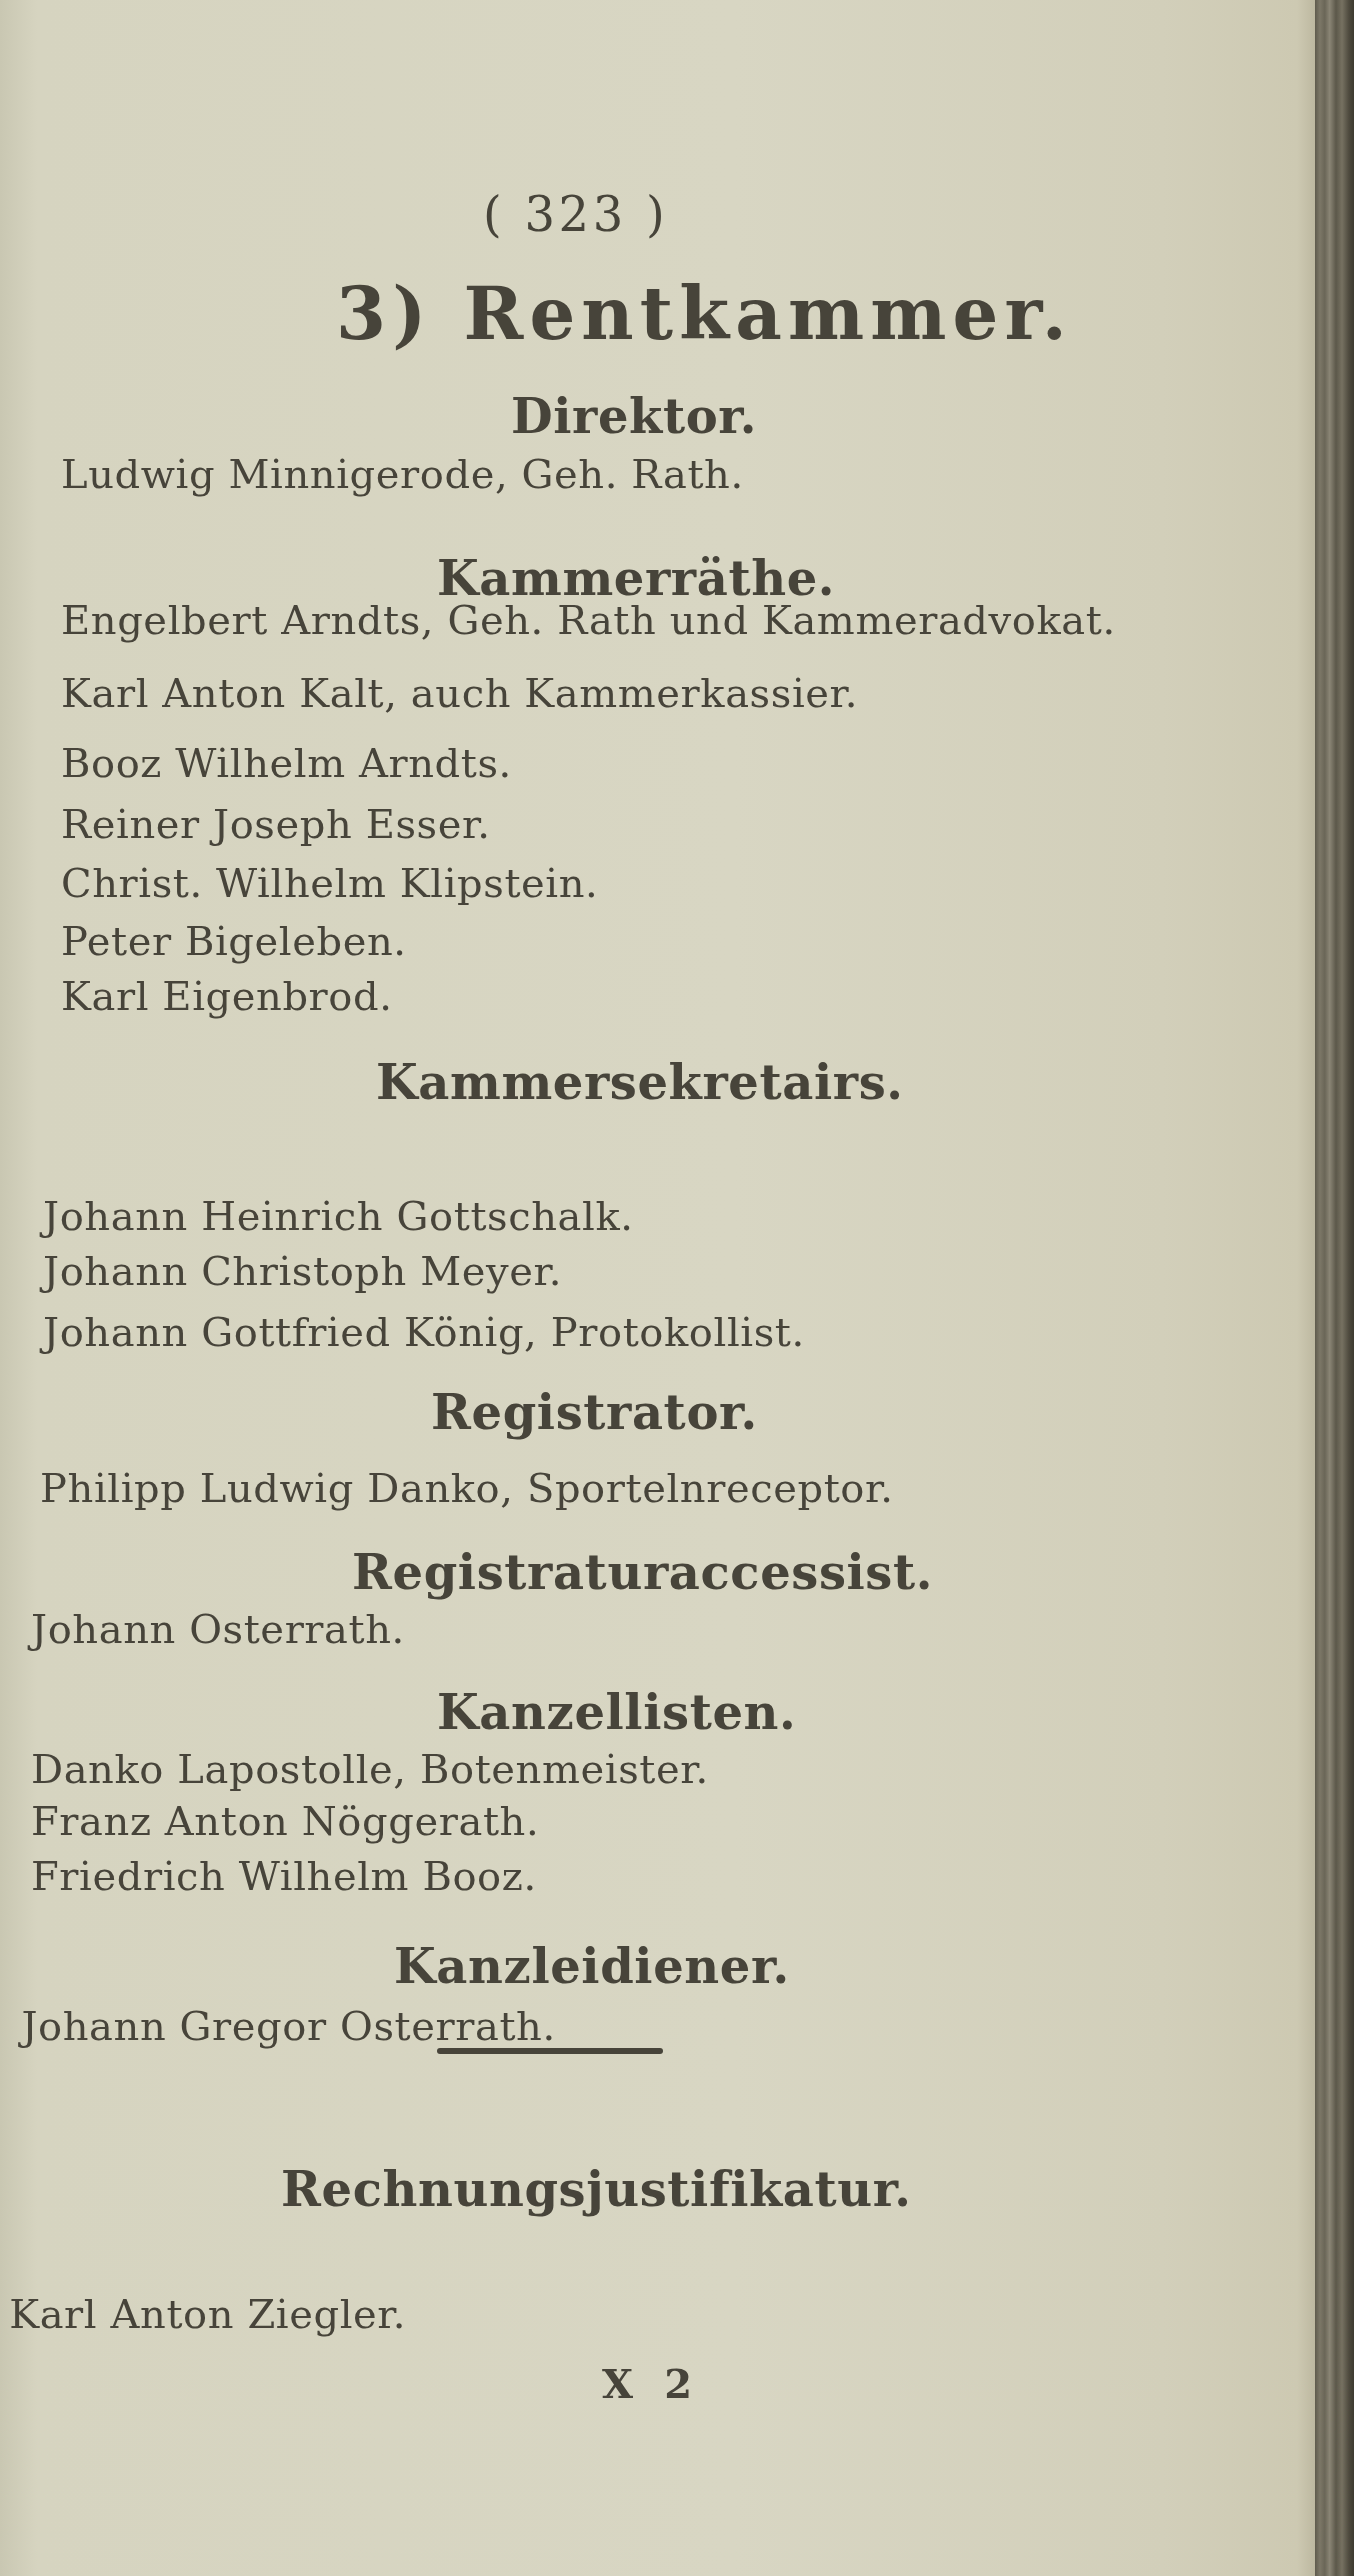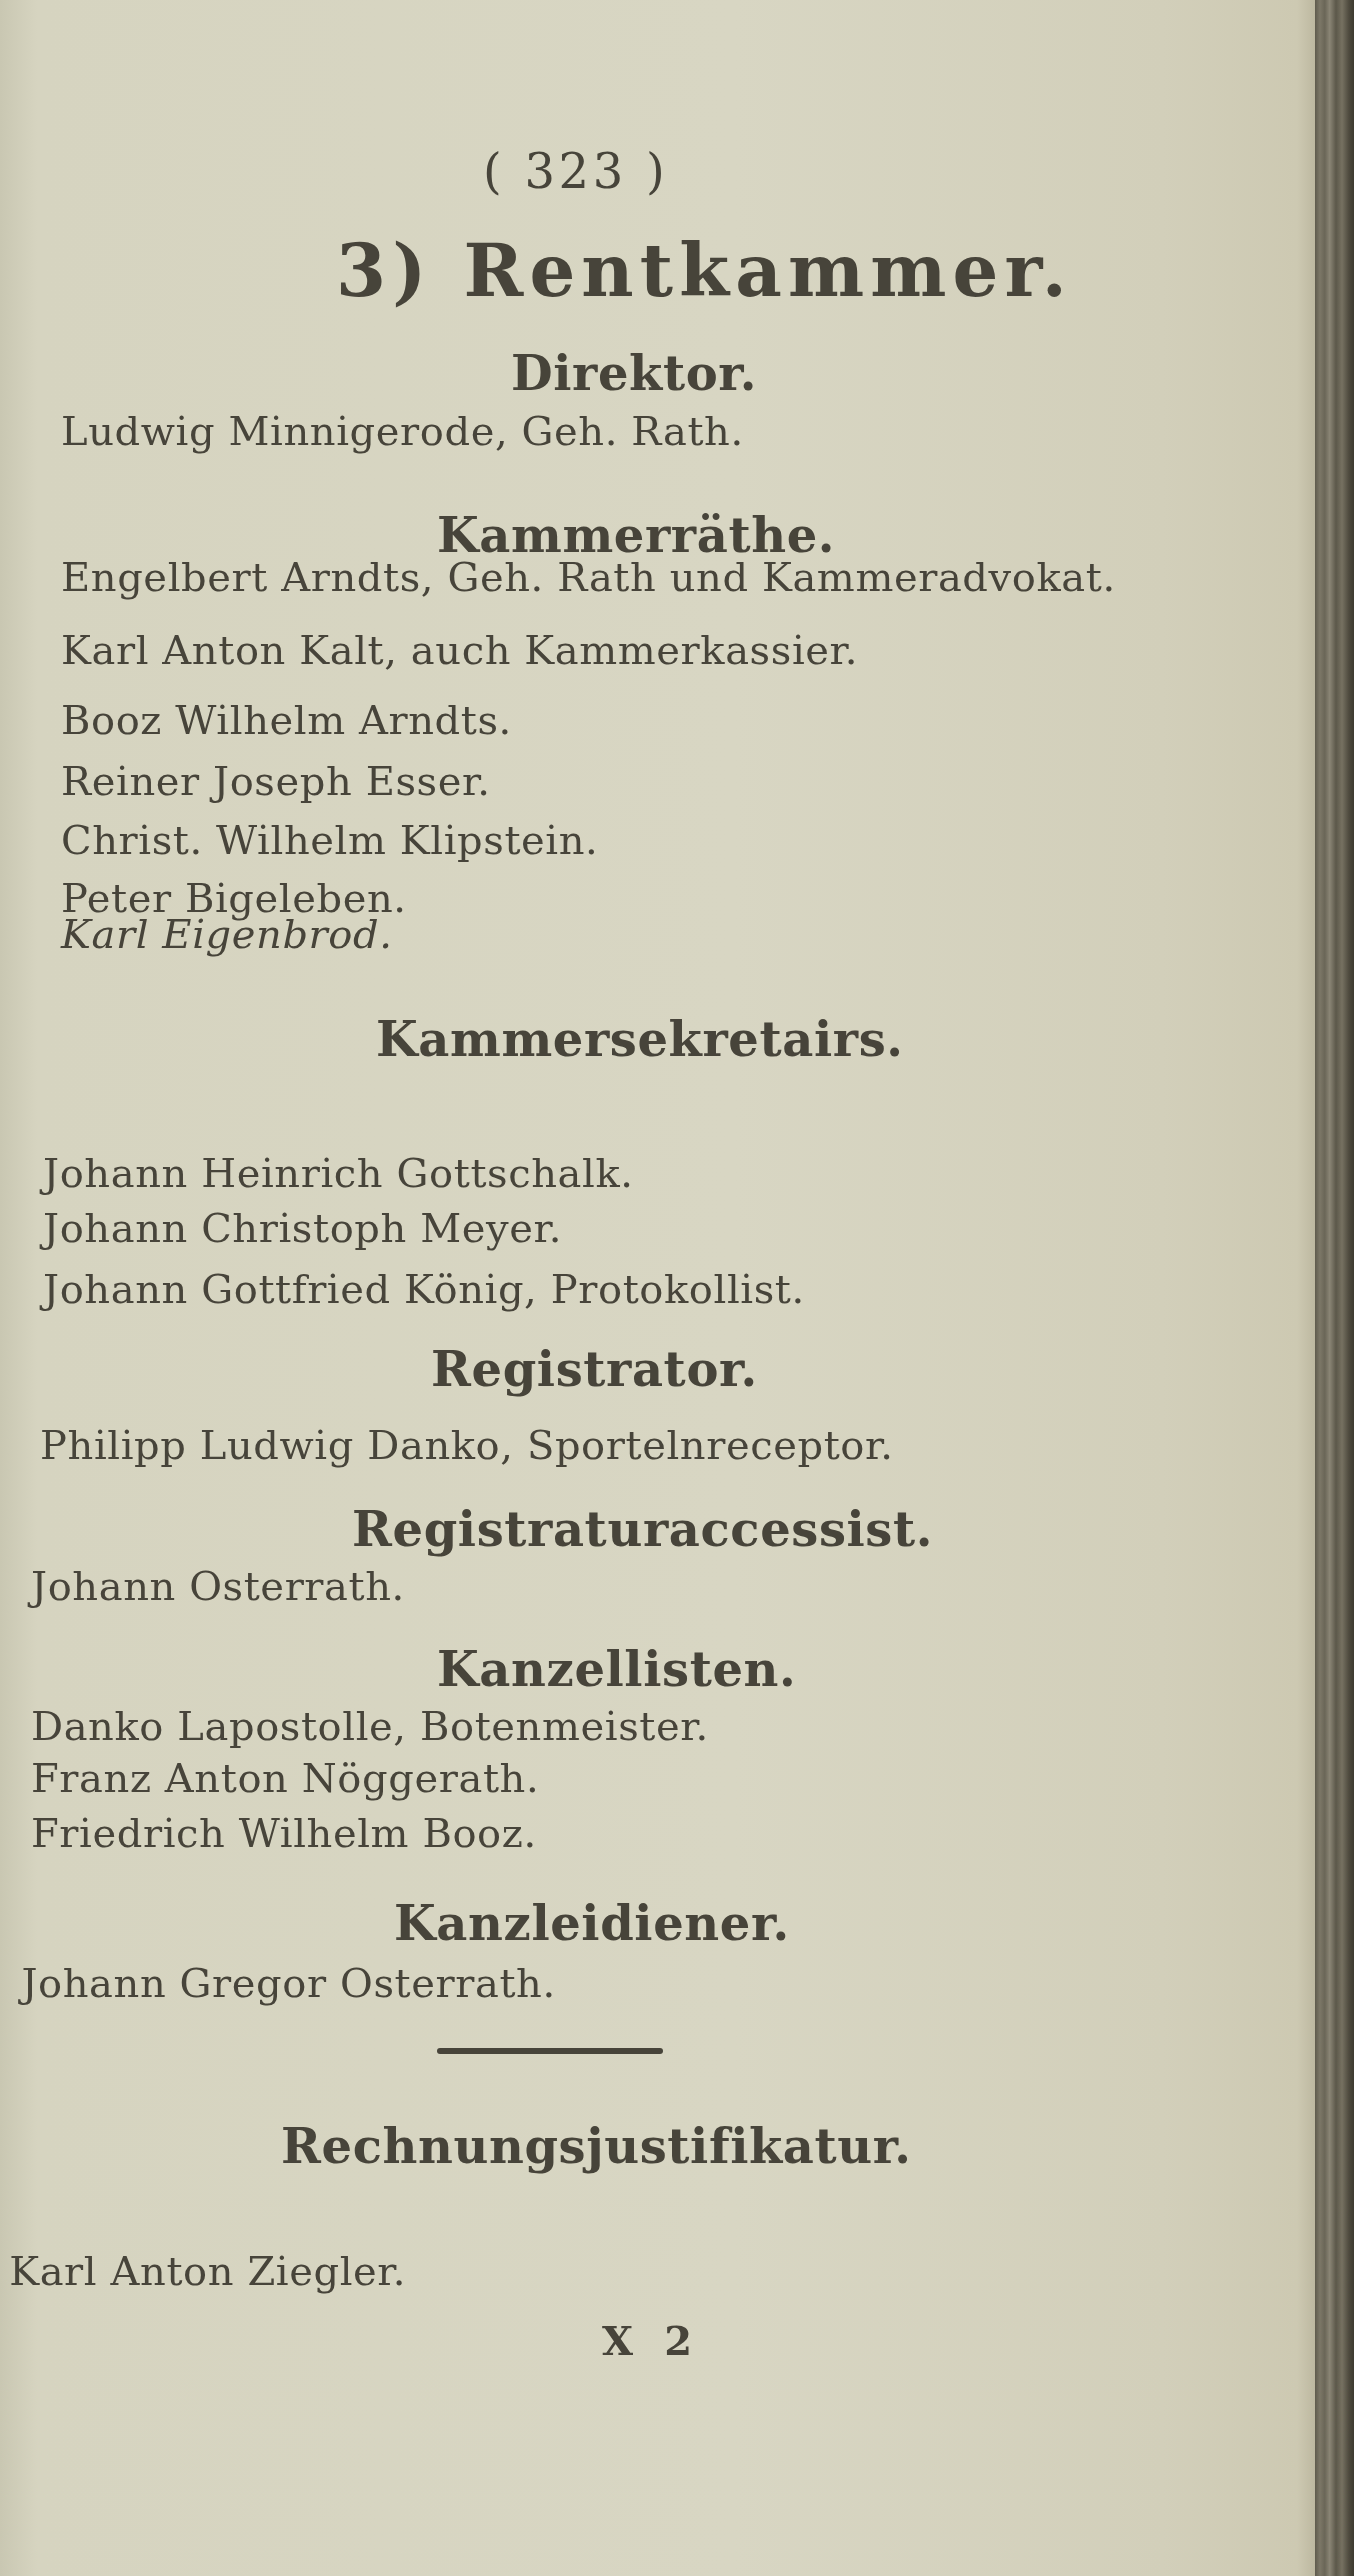--- a/index.html
+++ b/index.html
@@ -10,21 +10,21 @@
       color: #47443a;
     }
     .page {
       position: absolute; left: 0; top: 0; width: 1315px; height: 2576px;
       background: linear-gradient(90deg, #c9c7b2 0px, #d6d4c0 37px, #d8d6c3 734px, #d2cfba 1162px, #cdc9b2 1297px, #bdb8a0 1315px);
     }
     .edge {
       position: absolute; left: 1315px; top: 0; width: 39px; height: 2576px;
       background: linear-gradient(90deg, #5f5b4d 0px, #7c7767 4.9px, #6a6657 9.8px, #8a8575 14.7px, #5c584a 21px, #767161 27px, #4e4a3e 34px, #3d3a30 39px);
     }
-    .t { position: absolute; white-space: nowrap; line-height: 1; }
+    .t { position: absolute; white-space: nowrap; line-height: 1; margin-top: 43px; }
     .pageno { font-size: 48px; letter-spacing: 3.7px; }
     .title { font-size: 72px; font-weight: bold; letter-spacing: 6.1px; }
     .head { font-size: 48px; font-weight: bold; letter-spacing: 0.6px; }
     .entry { font-size: 40px; letter-spacing: 0.6px; }
     .rule {
       position: absolute; left: 437px; top: 2048px; width: 226px; height: 6.1px;
       background: #47443a; border-radius: 3.1px;
     }
     .sig { font-size: 40px; font-weight: bold; letter-spacing: 8.6px; }
   </style>
@@ -38,21 +38,21 @@
   <div class="t head" style="left:511px;top:349px;">Direktor.</div>
   <div class="t entry" style="left:61px;top:411px;">Ludwig Minnigerode, Geh. Rath.</div>
 
   <div class="t head" style="left:437px;top:511px;">Kammerräthe.</div>
   <div class="t entry" style="left:61px;top:557px;">Engelbert Arndts, Geh. Rath und Kammeradvokat.</div>
   <div class="t entry" style="left:61px;top:630px;">Karl Anton Kalt, auch Kammerkassier.</div>
   <div class="t entry" style="left:61px;top:700px;">Booz Wilhelm Arndts.</div>
   <div class="t entry" style="left:61px;top:761px;">Reiner Joseph Esser.</div>
   <div class="t entry" style="left:61px;top:820px;">Christ. Wilhelm Klipstein.</div>
   <div class="t entry" style="left:61px;top:878px;">Peter Bigeleben.</div>
-  <div class="t entry" style="left:61px;top:914px;font-style:italic;">Karl Eigenbrod.</div>
+  <div class="t entry" style="left:61px;top:933px;">Karl Eigenbrod.</div>
 
   <div class="t head" style="left:376px;top:1015px;">Kammersekretairs.</div>
   <div class="t entry" style="left:43px;top:1153px;">Johann Heinrich Gottschalk.</div>
   <div class="t entry" style="left:43px;top:1208px;">Johann Christoph Meyer.</div>
   <div class="t entry" style="left:43px;top:1269px;">Johann Gottfried König, Protokollist.</div>
 
   <div class="t head" style="left:431px;top:1345px;">Registrator.</div>
   <div class="t entry" style="left:40px;top:1425px;">Philipp Ludwig Danko, Sportelnreceptor.</div>
 
   <div class="t head" style="left:352px;top:1505px;">Registraturaccessist.</div>

